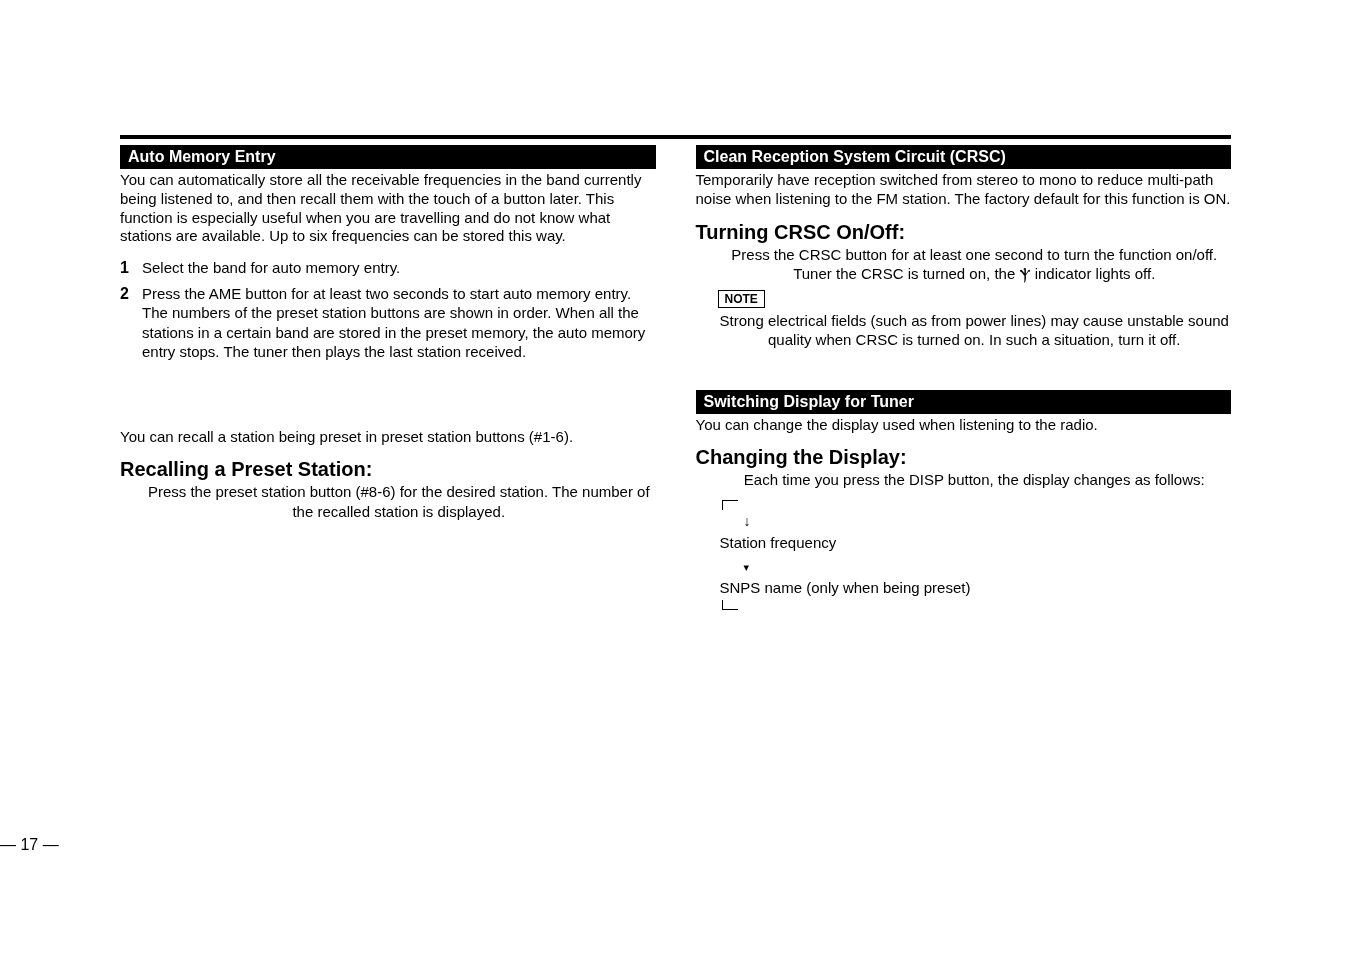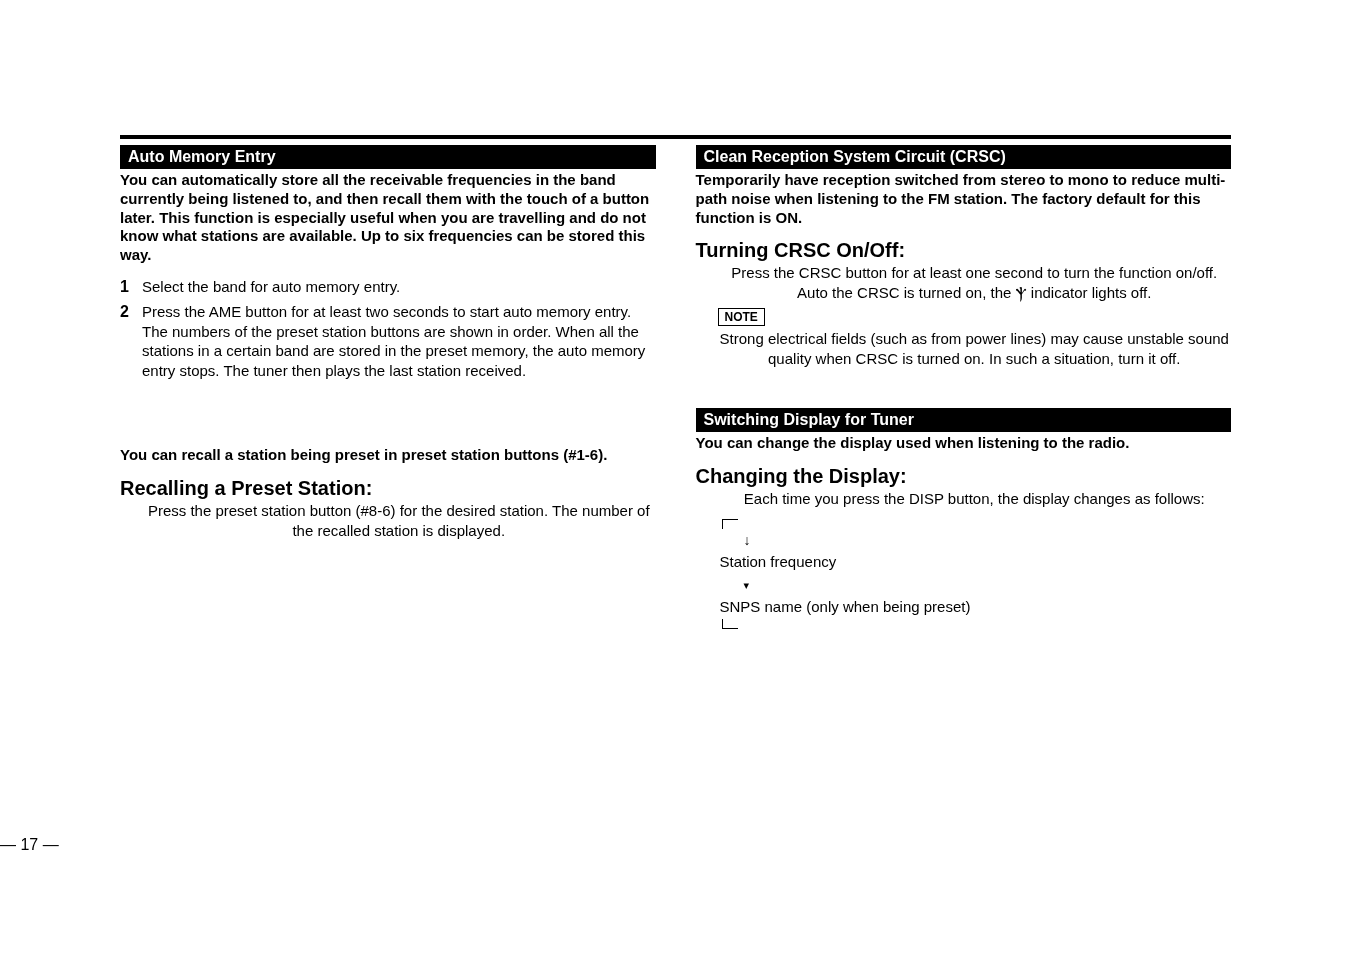--- a/index.html
+++ b/index.html
@@ -2,21 +2,21 @@
 <html><head>
   <meta charset="utf-8">
   <style>
     * { box-sizing: border-box; margin: 0; padding: 0; }
     body { width: 1351px; height: 954px; background: #fff; font-family: Arial, Helvetica, sans-serif; color: #000; position: relative; }
     .page { padding: 135px 120px 0 120px; }
     .hr-top { border: none; border-top: 4px solid #000; margin-bottom: 6px; }
     .cols { display: flex; gap: 40px; }
     .col { flex: 1; min-width: 0; }
     .section-h { background: #000; color: #fff; font-weight: bold; font-size: 16px; padding: 3px 8px 3px 8px; margin-bottom: 2px; }
-    .intro { font-size: 15px; line-height: 1.25; margin-bottom: 12px; font-weight: bold; }
+    .intro { font-size: 15px; line-height: 1.25; margin-bottom: 12px; }
     .num-list { list-style: none; padding-left: 22px; }
     .num-list li { position: relative; font-size: 15px; line-height: 1.3; margin-bottom: 6px; }
     .num-list li .num { position: absolute; left: -22px; top: 0; font-weight: bold; font-size: 16px; }
     .sub-h { font-weight: bold; font-size: 20px; margin-bottom: 1px; }
     .body-indent { font-size: 15px; line-height: 1.3; padding-left: 22px; text-align: center; }
     .note-label { display: inline-block; border: 1.5px solid #000; font-weight: bold; font-size: 12px; padding: 1px 6px; margin: 6px 0 3px 22px; }
     .spacer { height: 60px; }
     .spacer-r { height: 40px; }
     .flow-box { margin-left: 22px; margin-top: 10px; position: relative; font-size: 15px; line-height: 1.5; }
     .flow-bracket-top { border-left: 1.5px solid #000; border-top: 1.5px solid #000; width: 16px; height: 10px; margin-left: 4px; }
@@ -63,21 +63,21 @@
     </div>
 
     <div class="col">
 
       <div>
         <div class="section-h">Clean Reception System Circuit (CRSC)</div>
         <p class="intro">Temporarily have reception switched from stereo to mono to reduce multi-path noise when listening to the FM station. The factory default for this function is ON.</p>
         <div class="sub-h">Turning CRSC On/Off:</div>
         <p class="body-indent">Press the CRSC button for at least one second to turn the function on/off.</p>
         <p class="body-indent">
-          <span>Auto the CRSC is turned on, the </span><span class="icon-y">Ⲯ</span><span> indicator lights off.</span>
+          <span>Tuner the CRSC is turned on, the </span><span class="icon-y">Ⲯ</span><span> indicator lights off.</span>
         </p>
         <div class="note-label">NOTE</div>
         <p class="body-indent">Strong electrical fields (such as from power lines) may cause unstable sound quality when CRSC is turned on. In such a situation, turn it off.</p>
       </div>
 
       <div class="spacer-r"></div>
 
       <div>
         <div class="section-h">Switching Display for Tuner</div>
         <p class="intro">You can change the display used when listening to the radio.</p>

